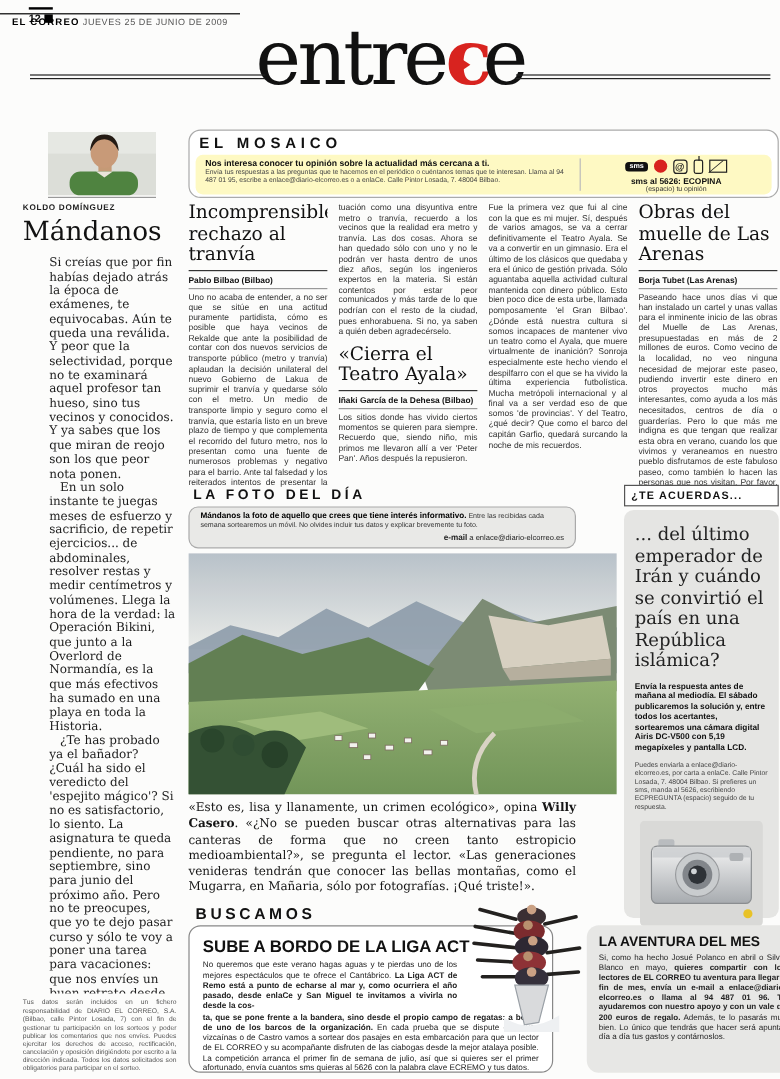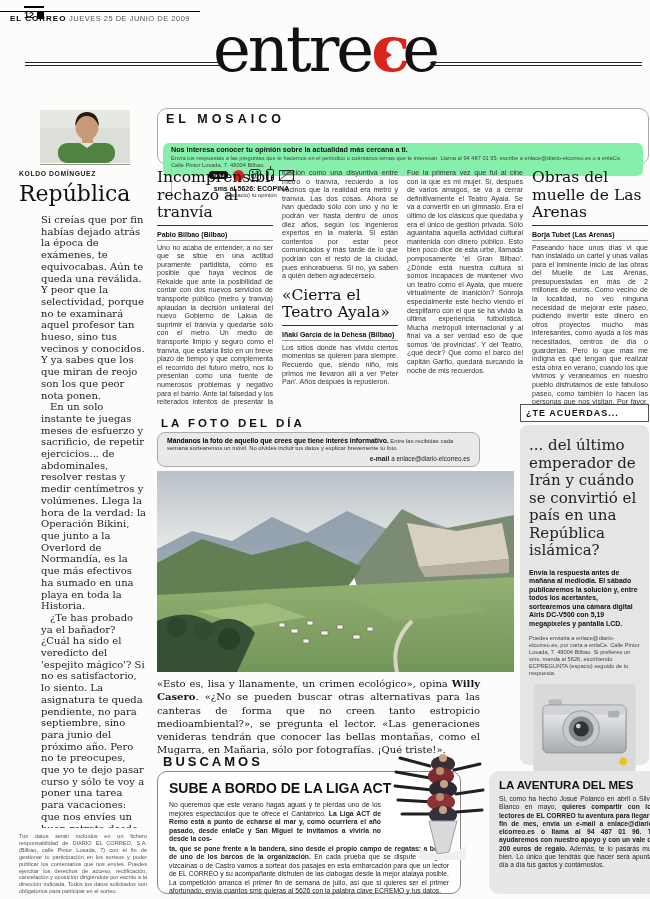--- a/index.html
+++ b/index.html
@@ -34,21 +34,21 @@
   .ex-author { margin-top:5px; font:bold 6.8px "Liberation Sans", sans-serif; letter-spacing:.6px; color:#222; }
   .ex-title { margin-top:5px; font-size:22px; line-height:24px; font-weight:400; }
   .ex-body { margin-top:8px; font-size:10px; line-height:11.7px; color:#1c1c1c; height:614px; overflow:hidden;margin-left:22px; }
   .ex-body p + p { text-indent:9px; }
   .ex-legal { margin-top:5px; font:5.6px/6.9px "Liberation Sans", sans-serif; color:#555; text-align:justify; }
 
   
   .mosaico { position:absolute; left:157px; top:108px; width:492px; height:57px;
              border:1px solid #aaa; border-radius:10px; background:#fff; padding:2px 5px; }
   .mos-title { font:bold 12.5px "Liberation Sans", sans-serif; letter-spacing:4px; padding:1px 3px; }
-  .mos-box { display:flex; background:#86efac; border-radius:6px; margin-top:16px; padding:3px 8px; height:33px;flex-direction:column; }
+  .mos-box { display:flex; background:#fef9c3; border-radius:6px; margin-top:2px; padding:3px 8px; height:33px; }
   .mos-left { flex:1; padding-right:8px; }
   .mos-lead { font:bold 7.2px/8.4px "Liberation Sans", sans-serif; }
   .mos-sub  { font:5.7px/6.7px "Liberation Sans", sans-serif; color:#444; margin-top:1px; }
   .mos-right { width:152px; border-left:1px solid #bbb; padding-left:8px; text-align:center; }
   .mos-icons { display:flex; justify-content:center; align-items:center; gap:5px; height:13px; }
   .ic-sms  { background:#111; color:#fff; border-radius:3px; padding:1px 3px; font:bold 6px "Liberation Sans", sans-serif; }
   .ic-red  { width:11px; height:11px; background:#d8231f; border-radius:50%; display:inline-block; }
   .ic-at   { width:12px; height:12px; border:1px solid #222; border-radius:3px; display:inline-block;
              font:bold 8px/11px "Liberation Sans", sans-serif; text-align:center; }
   .ic-ph   { width:8px; height:12px; border:1px solid #222; border-radius:2px; display:inline-block; position:relative; }
@@ -62,21 +62,21 @@
   
   .letters { position:absolute; left:157px; top:169px; width:492px; height:237px; display:flex; gap:9px; }
   .lcol { width:116px; height:237px; overflow:hidden; }
   .lhead { font-family:"DejaVu Serif", serif; font-size:15.5px; line-height:17.5px; font-weight:400;
            padding-bottom:3px; border-bottom:1px solid #333; }
   .lbyline { font:bold 7px "Liberation Sans", sans-serif; margin:5px 0 3px; padding-bottom:2px; border-bottom:1px solid #999; }
   .lbody { font:7.1px/8.6px "Liberation Sans", sans-serif; color:#333; text-align:justify; }
   .lhead.mid { margin-top:6px; }
 
   
-  .fotodia { position:absolute; left:157px; top:417px; width:323px; }
+  .fotodia { position:absolute; left:157px; top:407px; width:323px; }
   .fd-title { font:bold 11.5px "Liberation Sans", sans-serif; letter-spacing:3px; margin-left:4px; }
   .fd-box { margin-top:3px; border:1px solid #aaa; background:#e9e9e7; border-radius:8px; padding:4px 9px; height:35px; }
   .fd-text { font:5.9px/7.3px "Liberation Sans", sans-serif; color:#333; }
   .fd-text b { font-size:6.8px; color:#000; }
   .fd-email { text-align:right; font:6.3px "Liberation Sans", sans-serif; color:#222; margin-top:2px; }
   .fd-email b { font-size:6.8px; }
   .fd-photo { margin-top:4px; width:357px; height:201px; display:block; }
   .fd-caption { margin-top:5px; font-size:10px; line-height:13.3px; text-align:justify; color:#151515; }
 
   
@@ -133,21 +133,21 @@
         <rect width="90" height="53" fill="#dcded8"></rect>
         <rect width="90" height="18" fill="#e6e8e3"></rect>
         <rect x="42" y="26" width="11" height="8" fill="#c59a76"></rect>
         <ellipse cx="47" cy="17" rx="11.5" ry="13" fill="#c89a78"></ellipse>
         <path d="M35 16 Q36 2 47 2 Q58 2 59 16 L56 11 Q52 6 47 6 Q41 6 38 11 Z" fill="#241b14"></path>
         <rect x="18" y="33" width="57" height="20" rx="9" fill="#4f8340"></rect>
         <path d="M40 33 L47 38 L54 33 Z" fill="#e9e4da"></path>
       </svg>
     </div>
     <div class="ex-author">KOLDO DOMÍNGUEZ</div>
-    <h1 class="ex-title">República</h1>
+    <h1 class="ex-title">Mándanos</h1>
     <div class="ex-body">
       <p>Si creías que por fin habías dejado atrás la época de exámenes, te equivocabas. Aún te queda una reválida. Y peor que la selectividad, porque no te examinará aquel profesor tan hueso, sino tus vecinos y conocidos. Y ya sabes que los que miran de reojo son los que peor nota ponen.</p>
       <p>En un solo instante te juegas meses de esfuerzo y sacrificio, de repetir ejercicios... de abdominales, resolver restas y medir centímetros y volúmenes. Llega la hora de la verdad: la Operación Bikini, que junto a la Overlord de Normandía, es la que más efectivos ha sumado en una playa en toda la Historia.</p>
       <p>¿Te has probado ya el bañador? ¿Cuál ha sido el veredicto del 'espejito mágico'? Si no es satisfactorio, lo siento. La asignatura te queda pendiente, no para septiembre, sino para junio del próximo año. Pero no te preocupes, que yo te dejo pasar curso y sólo te voy a poner una tarea para vacaciones: que nos envíes un buen retrato desde el destino que hayas elegido. Este año volvemos a dar la vuelta al mundo gracias a ti y a 'La foto de tus vacaciones'. Si quieres saber más detalles, no te pierdas el periódico de este domingo. Habrá un premio gordo.</p>
     </div>
     <div class="ex-legal">Tus datos serán incluidos en un fichero responsabilidad de DIARIO EL CORREO, S.A. (Bilbao, calle Pintor Losada, 7) con el fin de gestionar tu participación en los sorteos y poder publicar los comentarios que nos envíes. Puedes ejercitar los derechos de acceso, rectificación, cancelación y oposición dirigiéndote por escrito a la dirección indicada. Todos los datos solicitados son obligatorios para participar en el sorteo.</div>
   </aside>
 
   <section class="mosaico">
     <div class="mos-title">EL MOSAICO</div>

